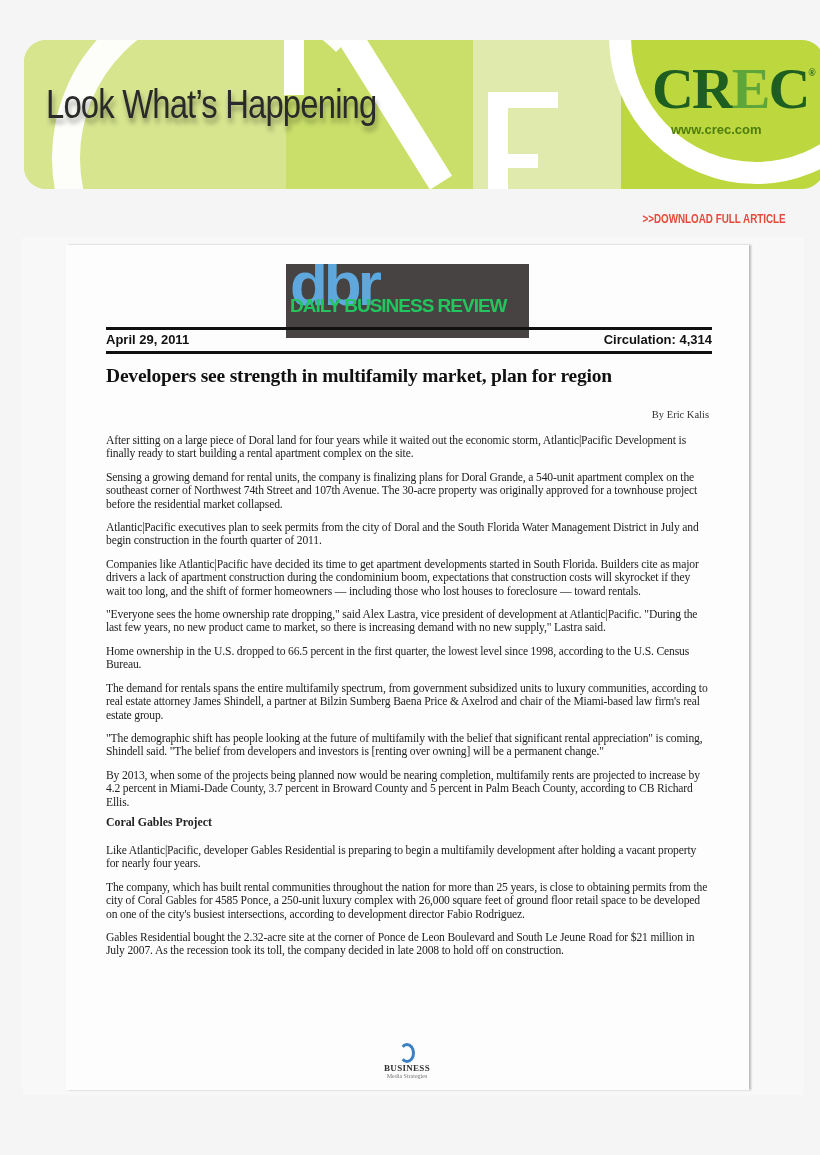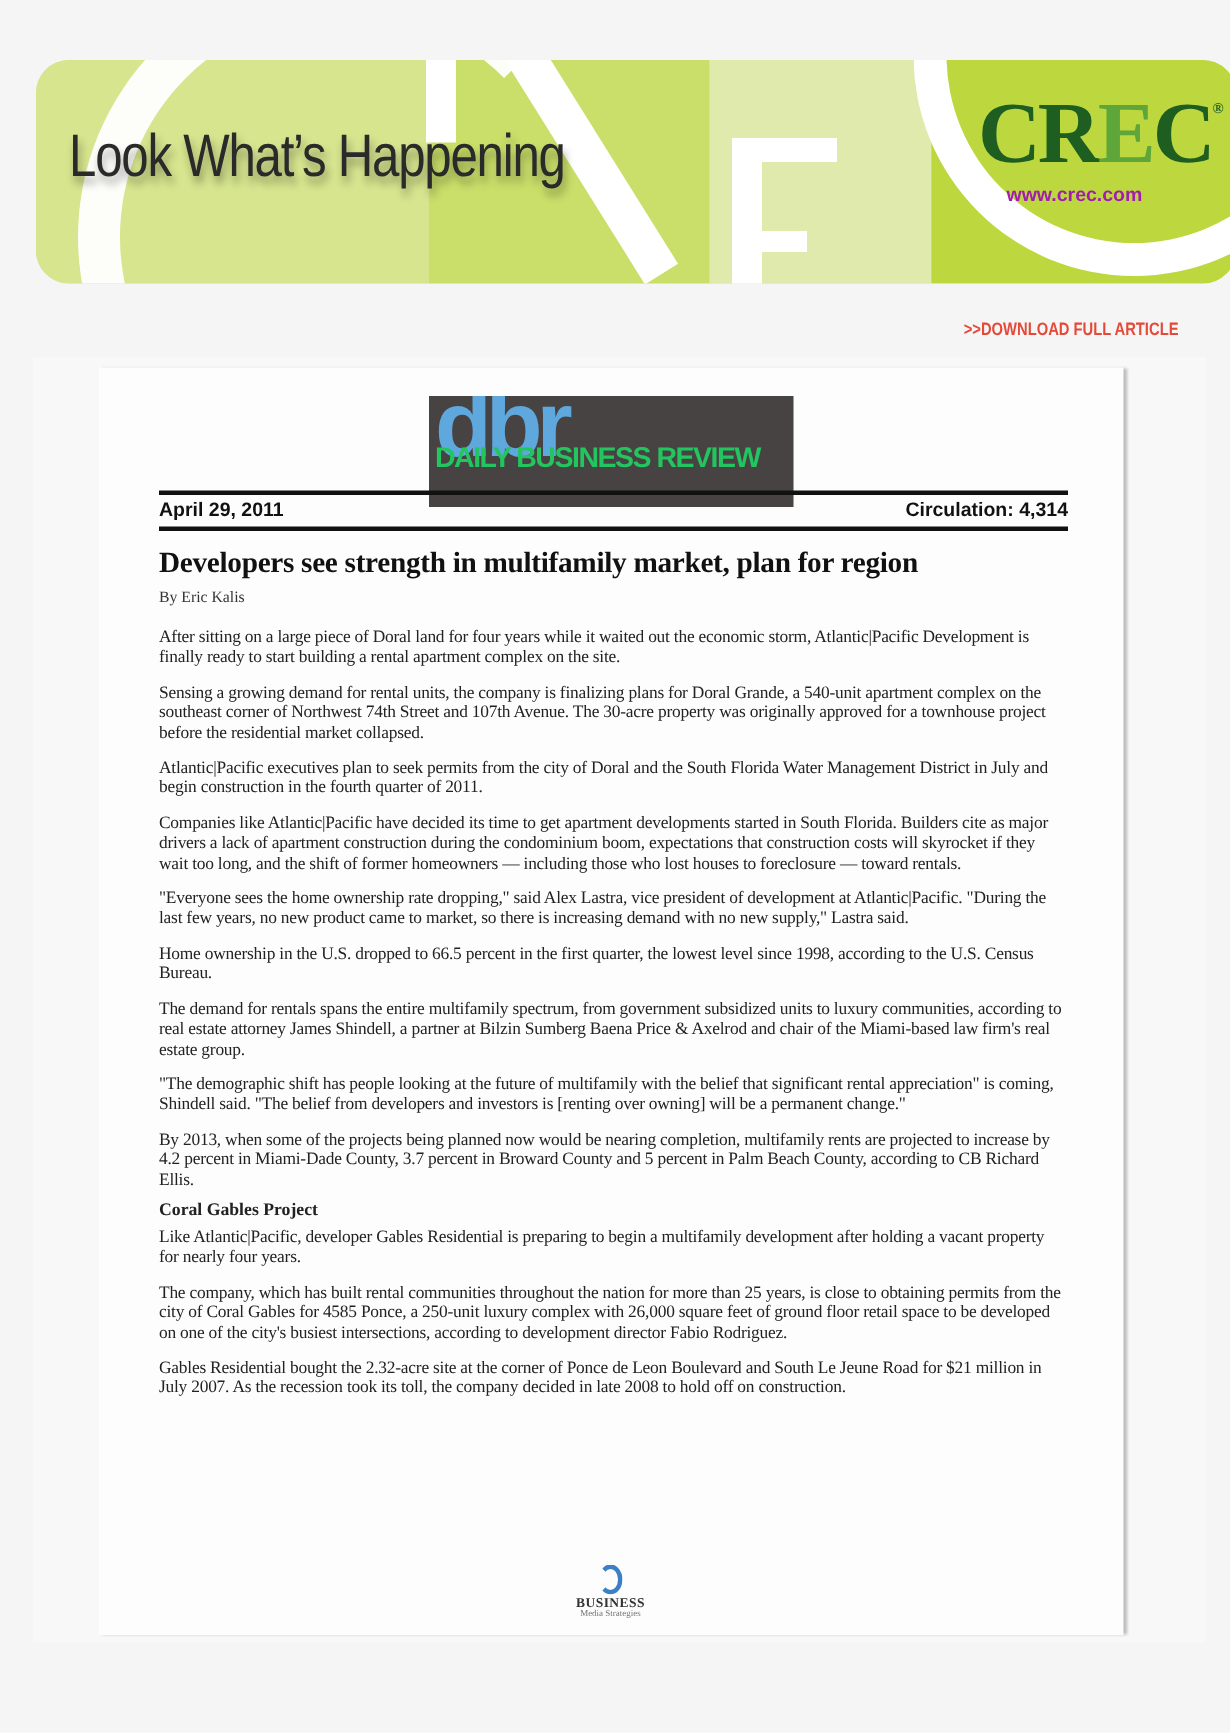--- a/index.html
+++ b/index.html
@@ -35,21 +35,21 @@
     color:#2a2a2a; letter-spacing:-1px; transform:scaleX(.82); transform-origin:left center;
     text-shadow:2px 5px 6px rgba(0,0,0,.35); white-space:nowrap;
   }
   .crec-logo {
     position:absolute; left:628px; top:20px; font-family:"Liberation Serif", serif;
     font-weight:bold; font-size:58px; color:#1f5e21; letter-spacing:-2px; line-height:1;
   }
   .crec-logo .e { color:#5fa63a; }
   .crec-reg { font-size:10px; vertical-align:top; position:relative; top:8px; color:#1f5e21; }
   .crec-url {
-    position:absolute; left:647px; top:82px; font-size:13px; font-weight:bold; color:#a21caf;
+    position:absolute; left:647px; top:82px; font-size:13px; font-weight:bold; color:#4d7c0f;
   }
   .download-link {
     position:absolute; right:34px; top:212px; font-size:12px; font-weight:bold;
     color:#e34a3a; text-decoration:none; letter-spacing:0; transform:scaleX(.82); transform-origin:right center;
   }
   .doc-frame {
     position:absolute; left:22px; top:238px; width:782px; height:857px; background:#f8f8f8;
   }
   .page {
     position:absolute; left:66px; top:245px; width:683px; height:845px; background:#fdfdfd;
@@ -71,23 +71,23 @@
   .rule-bot { position:absolute; left:40px; right:37px; top:106px; height:3px; background:#111; }
   .dateline {
     position:absolute; left:40px; right:37px; top:87px; font-size:13px; font-weight:bold; color:#111;
     font-family:"Liberation Sans", sans-serif; display:flex; justify-content:space-between;
   }
   .article {
     position:absolute; left:40px; right:40px; top:120px; color:#222;
     font-family:"Liberation Serif", serif;
   }
   .headline { font-size:19.5px; font-weight:bold; margin:0; color:#111; letter-spacing:-.2px; }
-  .byline { font-size:10.5px; margin:6px 0 14px; color:#333; }
+  .byline { font-size:10.5px; margin:22px 0 14px; color:#333;text-align:right; }
   .para { font-size:11.6px; line-height:13.4px; margin:0 0 10px; letter-spacing:-.15px; }
-  .subhead { font-size:11.8px; font-weight:bold; margin:-4px 0 4px; }
+  .subhead { font-size:11.8px; font-weight:bold; margin:-4px 0 14px; }
   .schwartz {
     position:absolute; left:310px; top:798px; width:62px; text-align:center;
     font-family:"Liberation Serif", serif;
   }
   .schwartz .mark { width:10px; height:14px; margin:0 auto; border:3px solid #3b7fc4; border-radius:50%; border-left-color:transparent; }
   .schwartz .name { font-size:9px; font-weight:bold; color:#333; letter-spacing:.3px; }
   .schwartz .sub { font-size:6px; color:#777; }
 </style>
 </head>
 <body>

